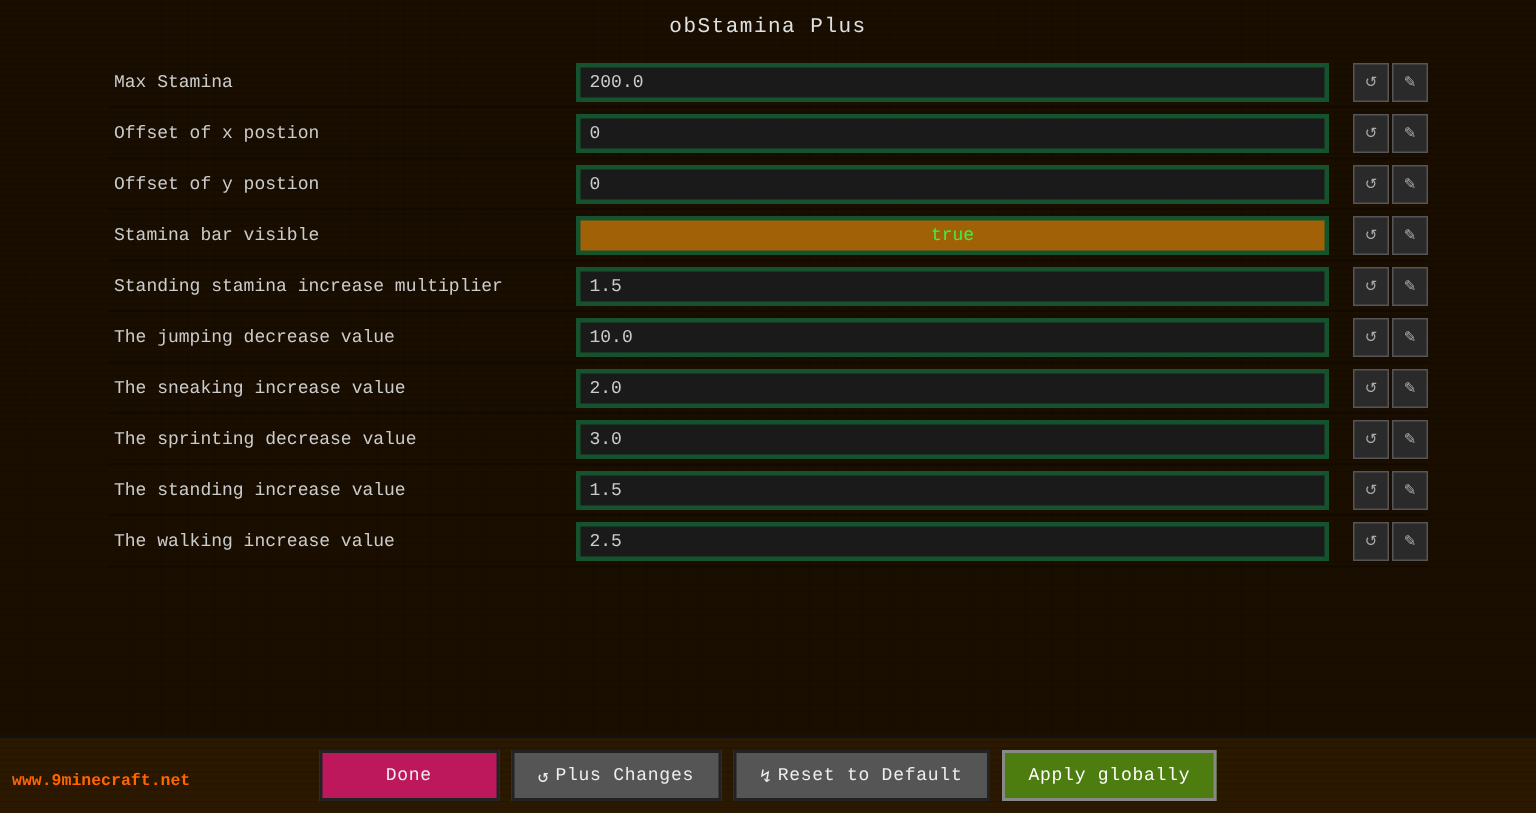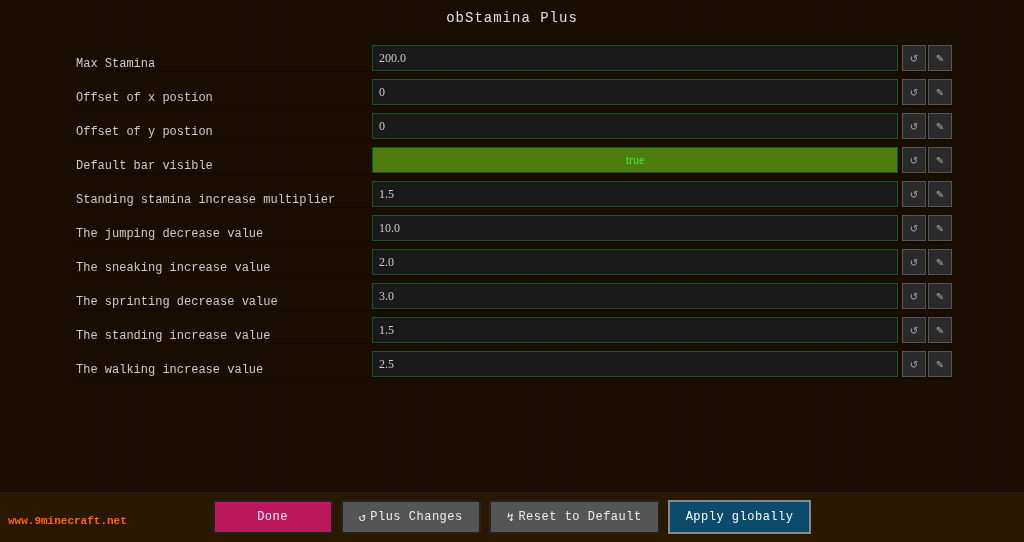--- a/index.html
+++ b/index.html
@@ -63,53 +63,54 @@
       width: 880px;
       flex: 1;
       display: flex;
       flex-direction: column;
       gap: 0;
       padding-top: 4px;
     }
 
     .setting-row {
       display: flex;
-      align-items: flex-end;
+      align-items: center;
       height: 34px;
       border-bottom: 1px solid rgba(0,0,0,0.3);
+      gap: 12px;
     }
 
     .setting-label {
       width: 300px;
       font-size: 12px;
       color: #cccccc;
       padding-left: 4px;
       flex-shrink: 0;
     }
 
     .setting-input-wrapper {
       flex: 1;
       display: flex;
       align-items: center;
     }
 
     .setting-input {
       flex: 1;
       height: 26px;
       background: #1a1a1a;
-      border: 1px solid #14532d;
+      border: 3px solid #14532d;
       color: #cccccc;
-      font-family: Liberation Serif, serif;
+      font-family: Liberation Mono, monospace;
       font-size: 12px;
       padding: 0 6px;
       outline: none;
     }
 
     .setting-input.bool-true {
-      background: #4d7c0f;
+      background: #a16207;
       color: #44ee44;
       text-align: center;
     }
 
     .setting-actions {
       display: flex;
       align-items: center;
       gap: 2px;
       padding-left: 4px;
       flex-shrink: 0;
@@ -172,21 +173,21 @@
       letter-spacing: 0.5px;
     }
 
     .bottom-btn.done-btn {
       background: #be185d;
       min-width: 120px;
       justify-content: center;
     }
 
     .bottom-btn.apply-btn {
-      background: #0c4a6e;
+      background: #4d7c0f;
       border-color: #888;
       color: #ffffff;
     }
 
     .watermark {
       position: absolute;
       bottom: 15px;
       left: 8px;
       font-size: 11px;
       color: #ff3333;
@@ -234,21 +235,21 @@
         <div class="setting-label">Offset of y postion</div>
         <div class="setting-input-wrapper">
           <input type="text" class="setting-input" value="0" style="">
         </div>
         <div class="setting-actions">
           <button class="action-btn">↺</button>
           <button class="action-btn">✎</button>
         </div>
       </div>
       <div class="setting-row">
-        <div class="setting-label">Default bar visible</div>
+        <div class="setting-label">Stamina bar visible</div>
         <div class="setting-input-wrapper">
           <input type="text" class="setting-input bool-true" value="true" style="">
         </div>
         <div class="setting-actions">
           <button class="action-btn">↺</button>
           <button class="action-btn">✎</button>
         </div>
       </div>
       <div class="setting-row">
         <div class="setting-label">Standing stamina increase multiplier</div>

